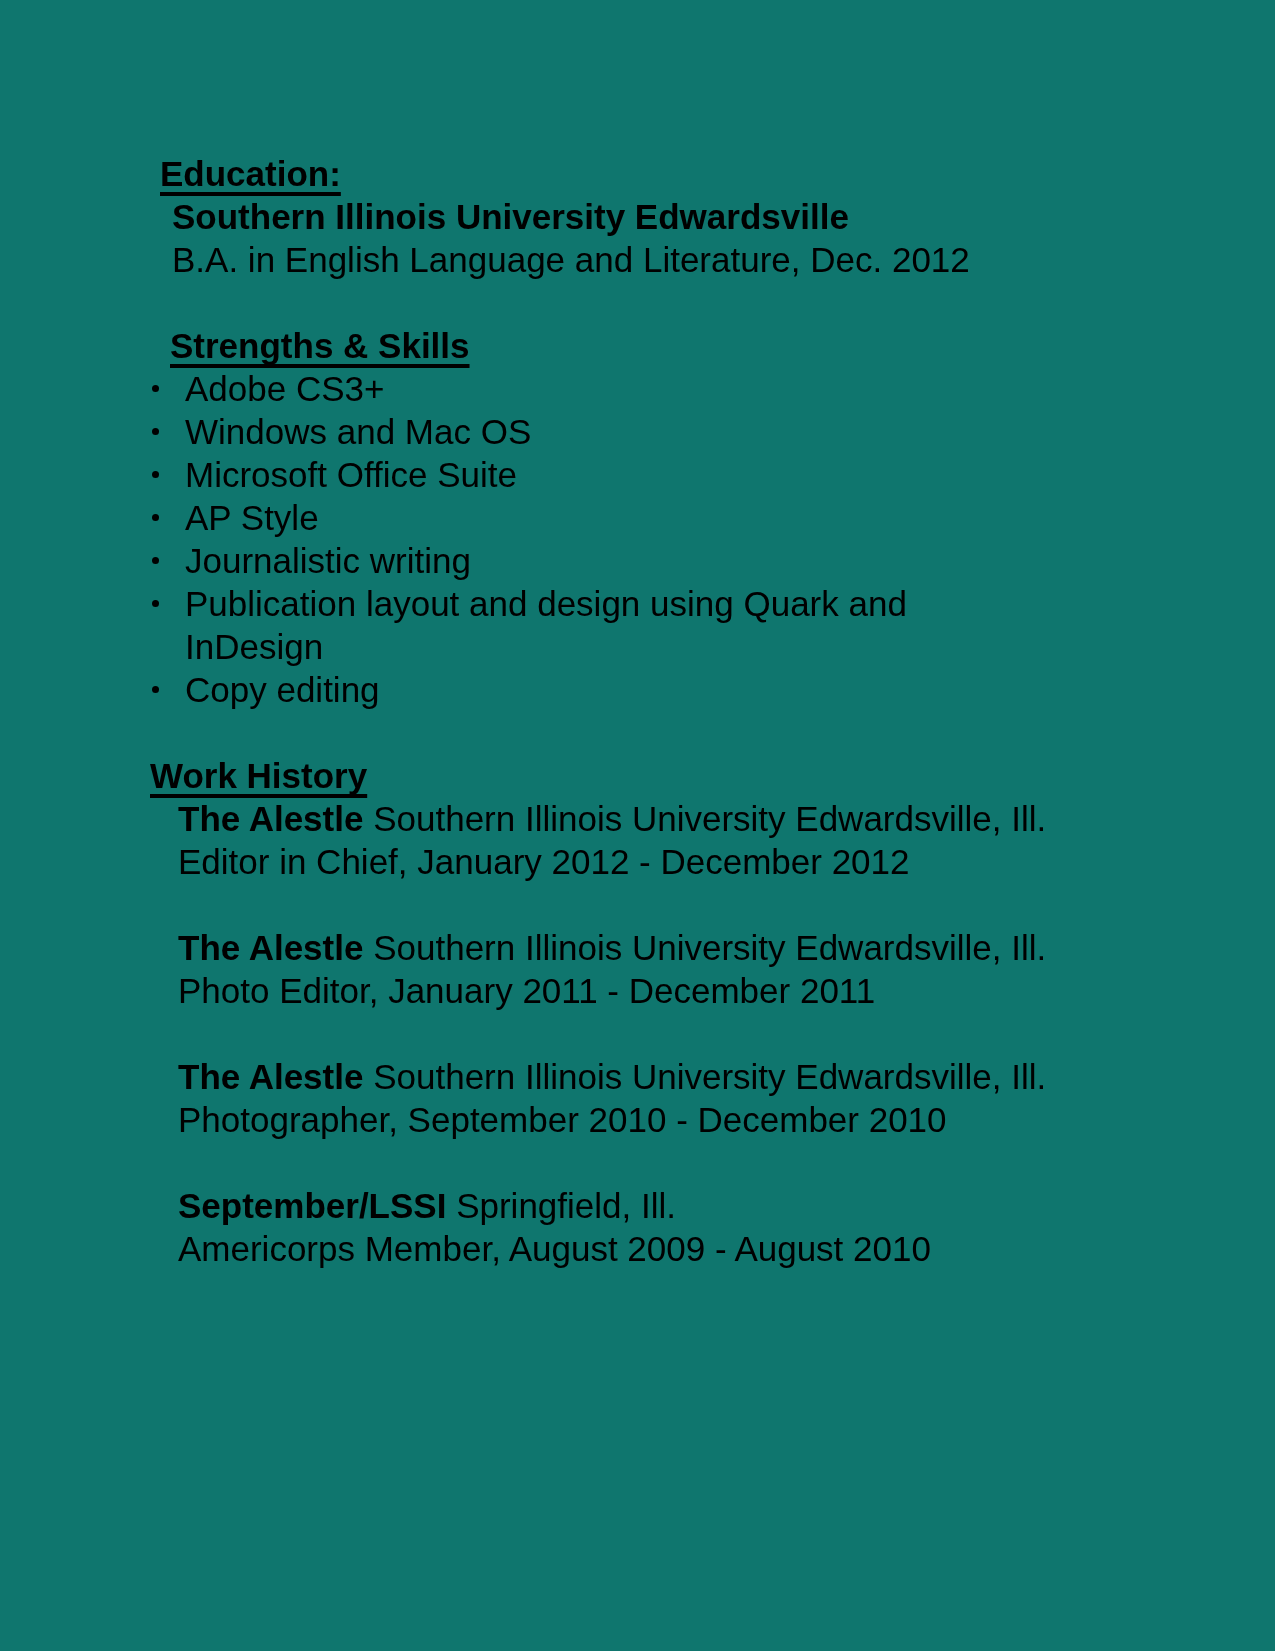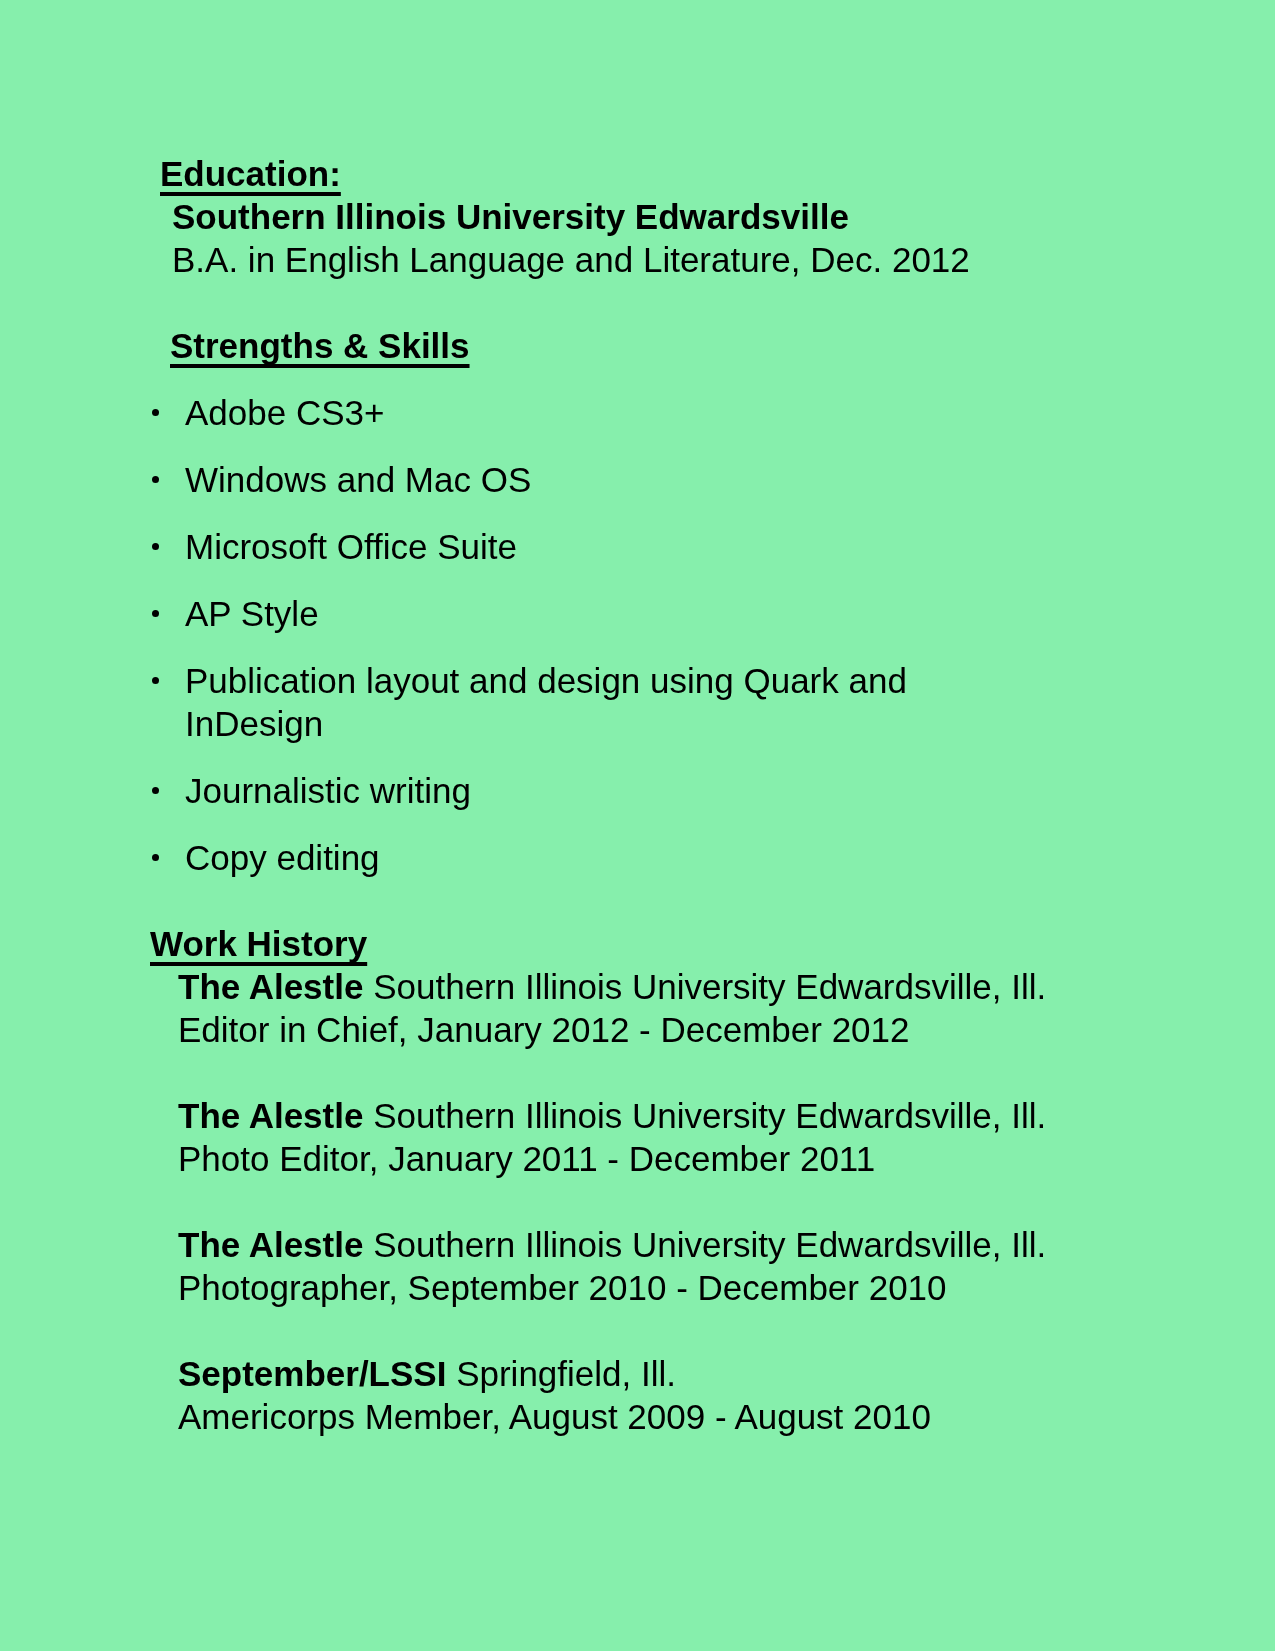--- a/index.html
+++ b/index.html
@@ -1,21 +1,21 @@
 <!DOCTYPE html>
 <html><head>
 <meta charset="utf-8">
 <style>
   * { margin: 0; padding: 0; box-sizing: border-box; }
   html, body { background: #ffffff; }
   .page {
     position: relative;
     width: 1275px;
     height: 1651px;
-    background: #86efac;
+    background: #0f766e;
     color: #000000;
     font-family: "Liberation Sans", "DejaVu Sans", sans-serif;
     font-size: 35px;
     line-height: 43px;
     padding: 152px 60px 0 150px;
     overflow: hidden;
   }
   .heading {
     font-size: 35px;
     font-weight: bold;
@@ -29,21 +29,20 @@
   .indent-12 { margin-left: 20px; }
   .edu-line { margin-left: 22px; }
   .section-gap { margin-top: 43px; }
   .skills-list {
     list-style: none;
     margin-left: 35px;
   }
   .skill-item {
     position: relative;
     max-width: 790px;
-    margin-top: 24px;
   }
   .skill-item::before {
     content: "";
     position: absolute;
     left: -33px;
     top: 18px;
     width: 7px;
     height: 7px;
     border-radius: 50%;
     background: #000000;
@@ -62,22 +61,22 @@
     <p class="edu-line">B.A. in English Language and Literature, Dec. 2012</p>
   </section>
 
   <section class="section-gap">
     <h2 class="heading indent-12">Strengths &amp; Skills</h2>
     <ul class="skills-list" id="skills-list">
         <li class="skill-item">Adobe CS3+</li>
         <li class="skill-item">Windows and Mac OS</li>
         <li class="skill-item">Microsoft Office Suite</li>
         <li class="skill-item">AP Style</li>
+        <li class="skill-item">Journalistic writing</li>
         <li class="skill-item">Publication layout and design using Quark and InDesign</li>
-        <li class="skill-item">Journalistic writing</li>
         <li class="skill-item">Copy editing</li>
       </ul>
   </section>
 
   <section class="section-gap">
     <h2 class="heading">Work History</h2>
     <div id="work-entries">
         <div class="work-entry">
           <p class="entry-line"><span class="bold">The Alestle</span> <span>Southern Illinois University Edwardsville, Ill.</span></p>
           <p class="entry-line">Editor in Chief, January 2012 - December 2012</p>

